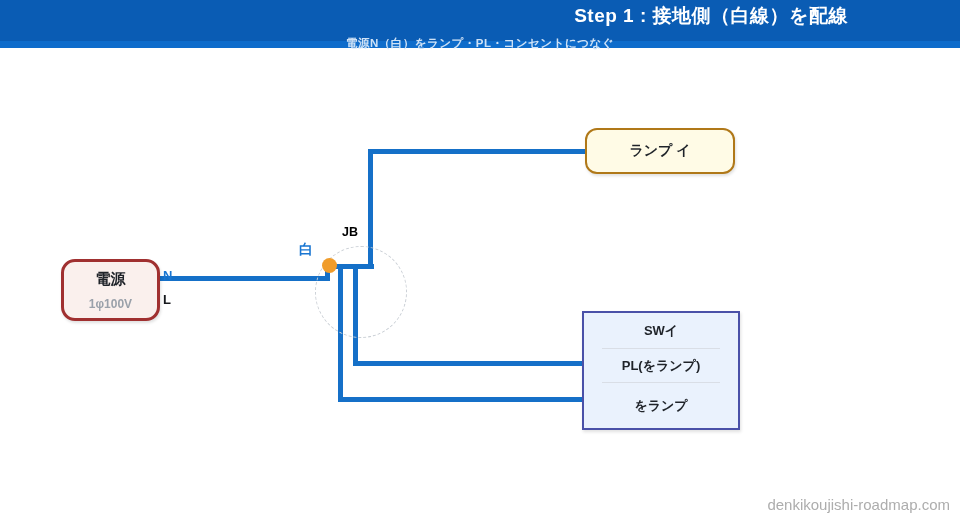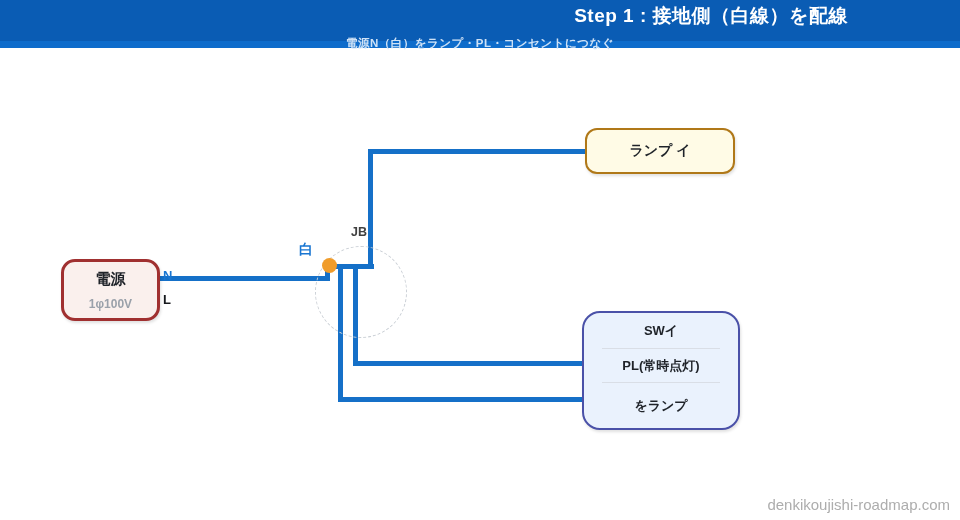--- a/index.html
+++ b/index.html
@@ -28,21 +28,21 @@
   .source-label{font-size:15px;font-weight:bold;color:#1F2329;}
   .source-sub{font-size:12px;font-weight:bold;color:#9AA1AA;margin-top:8px;}
   .lamp-box{
     left:585px;top:128px;width:150px;height:46px;
     background:#FFFBE6;border:2.5px solid #B07818;border-radius:12px;
     display:flex;align-items:center;justify-content:center;
     font-size:14px;font-weight:bold;color:#1F2329;
   }
   .load-box{
     left:582px;top:311px;width:158px;height:119px;
-    background:#EAF2FD;border:2.5px solid #4A51A8;border-radius:18px;
+    background:#EAF2FD;border:2.5px solid #4A51A8;border-radius:0;
     display:grid;grid-template-rows:36px 34px 1fr;
   }
   .load-row{position:relative;display:flex;align-items:center;justify-content:center;
     font-size:13px;font-weight:bold;color:#1F2329;}
   .load-row .divider{
     position:absolute;left:18px;right:18px;bottom:0;height:1px;background:#D9DEE6;
   }
   
   .wire{position:absolute;background:#1570C8;}
   .w-source{left:160px;top:276px;width:168px;height:5px;}
@@ -59,21 +59,21 @@
     position:absolute;left:315px;top:246px;width:92px;height:92px;
     border:1.5px dashed #CBD0D6;border-radius:50%;box-sizing:border-box;
   }
   .junction-dot{
     position:absolute;left:322px;top:258px;width:15px;height:15px;
     background:#F09C2B;border-radius:50%;
   }
   
   .lbl{position:absolute;font-weight:bold;}
   .lbl-white-wire{left:299px;top:241px;font-size:14px;color:#1976D2;}
-  .lbl-jb{left:351px;top:225px;font-size:12.5px;color:#404040;}
+  .lbl-jb{left:342px;top:225px;font-size:12.5px;color:#000000;}
   .lbl-n{left:163px;top:268px;font-size:13px;color:#1976D2;}
   .lbl-l{left:163px;top:292px;font-size:13px;color:#15181C;}
   
   .watermark{
     position:absolute;right:10px;top:496px;font-size:15px;color:#ADADAD;
   }
 </style>
 </head>
 <body>
 
@@ -110,21 +110,21 @@
   <div class="node lamp-box">
     <span>ランプ イ</span>
   </div>
 
   <div class="node load-box">
     <div class="load-row">
       <span>SWイ</span>
       <div class="divider"></div>
     </div>
     <div class="load-row">
-      <span>PL(常時点灯)</span>
+      <span>PL(をランプ)</span>
       <div class="divider"></div>
     </div>
     <div class="load-row">
       <span>をランプ</span>
     </div>
   </div>
 
   <div class="watermark">denkikoujishi-roadmap.com</div>
 
 </div>

